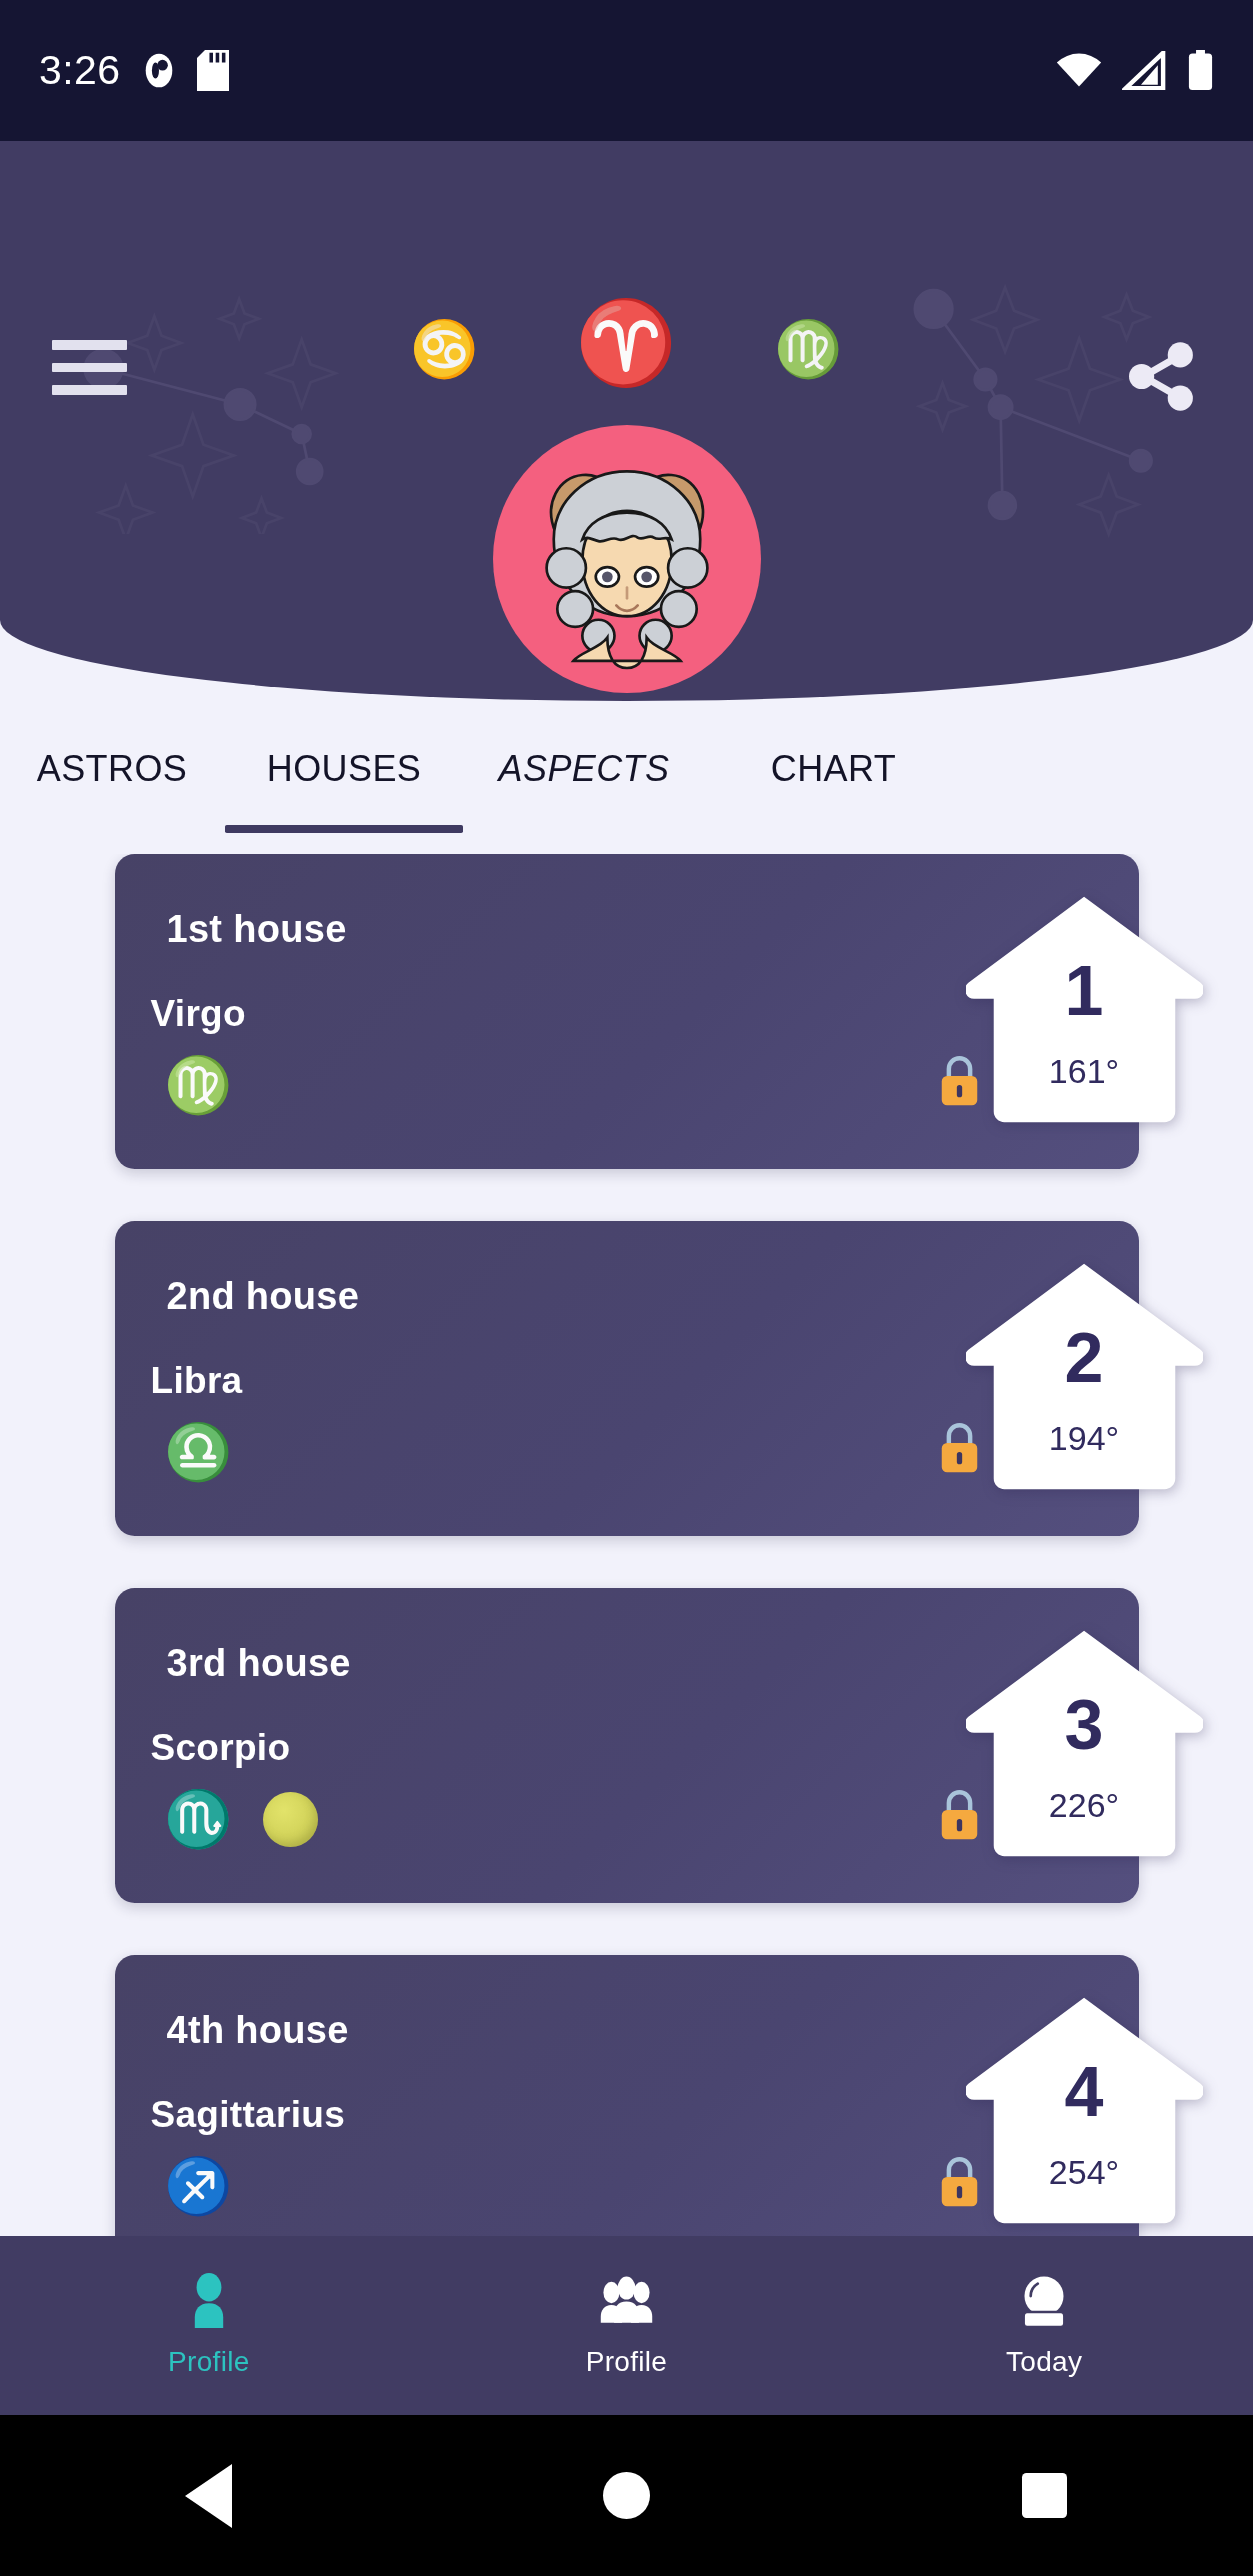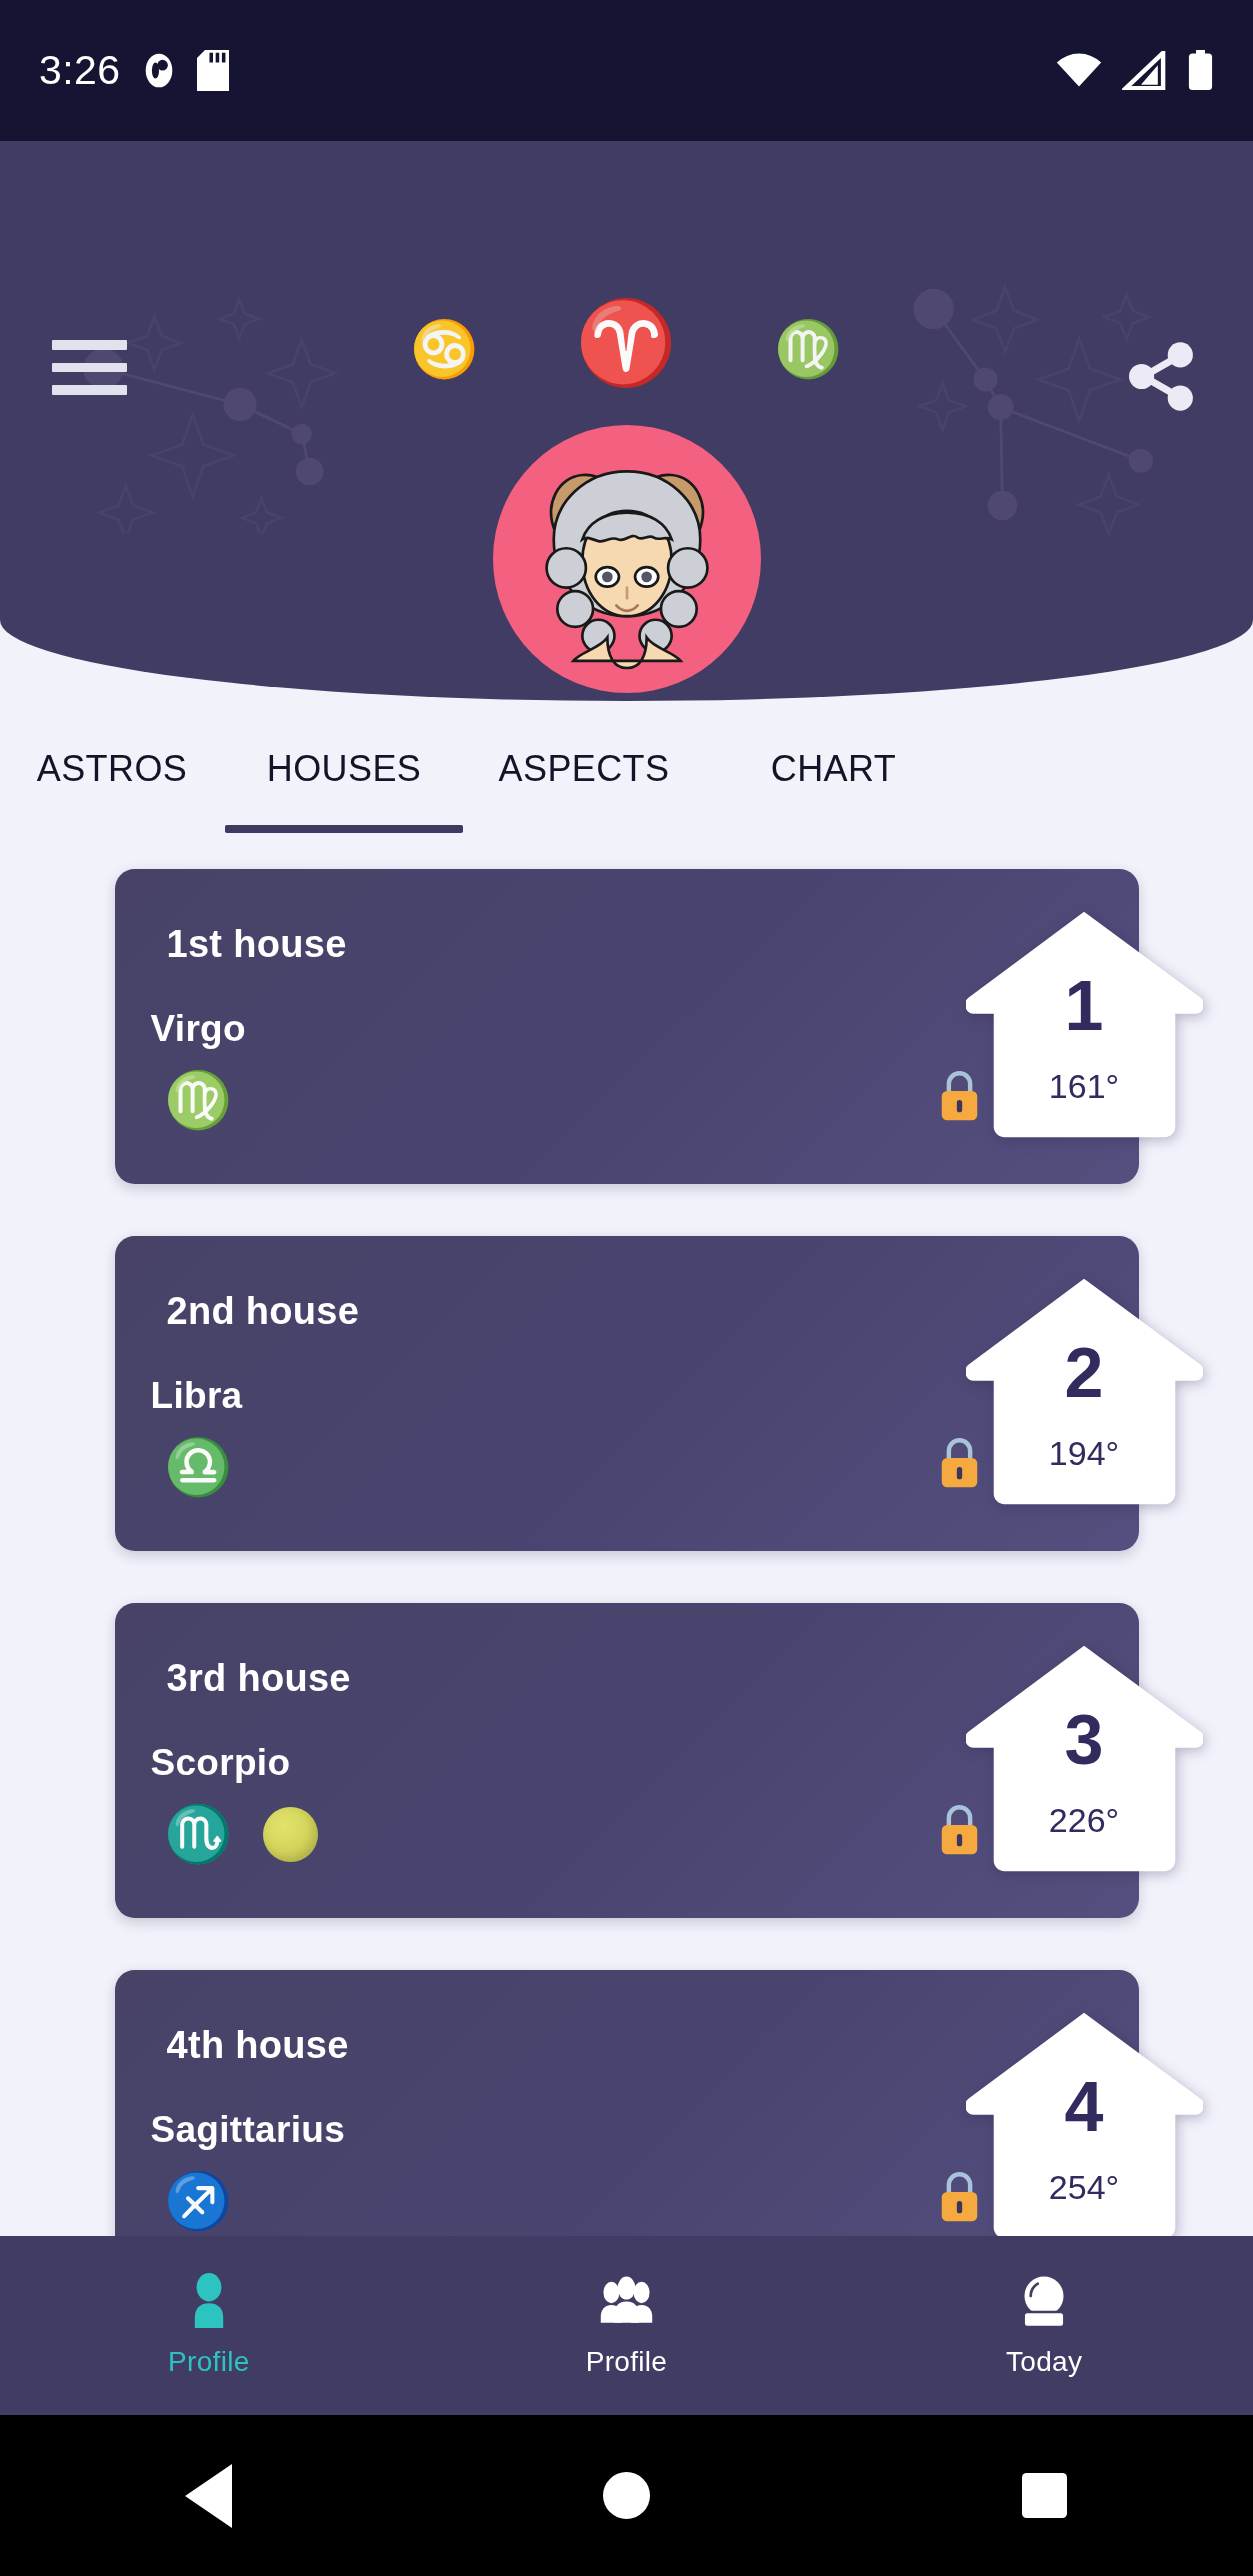--- a/index.html
+++ b/index.html
@@ -64,35 +64,35 @@
     display:flex; align-items:center; z-index:12;
   }
   .tab{
     flex:0 0 auto; position:relative; height:106px;
     display:flex; align-items:center; justify-content:center;
     color:#141428; font-size:36px; letter-spacing:0.4px; cursor:pointer;
     padding:0 8px;
   }
   .tab.t0{ width:224px; }
   .tab.t1{ width:240px; }
-  .tab.t2{ width:240px; }
+  .tab.t2{ width:240px;font-style:italic; }
   .tab.t3{ width:192px; }
   .tab.t4{ width:259px; }
   .tab.active::after{
     content:""; position:absolute; bottom:-10.7px; left:50%; transform:translateX(-50%);
     width:238px; height:8px; background:#3f3a61; border-radius:1.8px;
   }
 
   
   .list{
     position:absolute; top:854px; left:0; width:1253px; height:1382px;
     overflow:hidden; z-index:8;
   }
   .card{
-    position:relative; margin:15px auto 52px auto; width:1024px; height:315px;
+    position:relative; margin:0 auto 52px auto; width:1024px; height:315px;
     background:linear-gradient(135deg,#474266 0%,#4a4570 55%,#544f7e 100%);
     border-radius:19.7px; box-shadow:0 4.5px 12.5px rgba(30,25,60,.18);
   }
   .card-title{
     position:absolute; left:52px; top:54px;
     color:#fff; font-size:38px; font-weight:bold; letter-spacing:0.3px;
   }
   .card-sign{
     position:absolute; left:36px; top:139px;
     color:#fff; font-size:37px; font-weight:bold; letter-spacing:0.3px;

